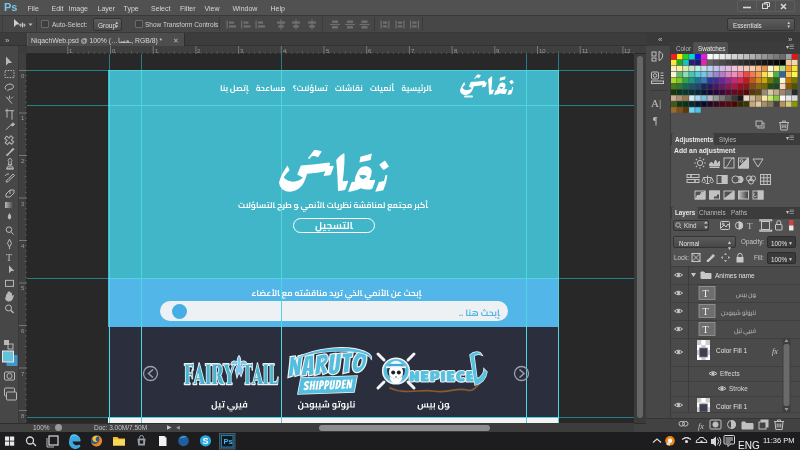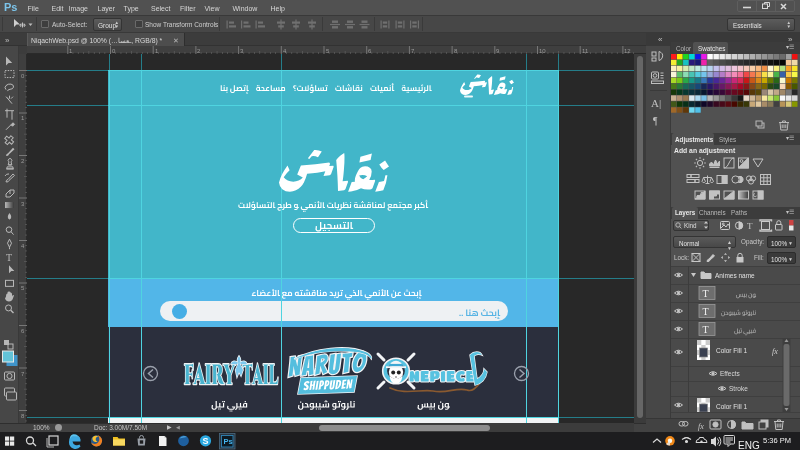--- a/index.html
+++ b/index.html
@@ -959,21 +959,21 @@
       <path d="M0 3 l2 0 3-2.5 0 10 -3-2.5 -2 0 Z" fill="#d8d8d8"></path>
       <path d="M6.5 2.5 a4.5 4.5 0 0 1 0 6 M8 1 a6.5 6.5 0 0 1 0 9" stroke="#d8d8d8" fill="none"></path>
     </g>
     <g transform="translate(724,3.5)">
       <rect x="0" y="0" width="10.5" height="8.5" rx="1" fill="none" stroke="#d8d8d8"></rect>
       <path d="M1.5 2.5 l7.5 0 M1.5 4.5 l7.5 0 M1.5 6.5 l5 0" stroke="#d8d8d8"></path>
       <path d="M4 8.5 l0 2.5 2.5-2.5" fill="#1d1d1f" stroke="#d8d8d8"></path>
     </g>
   </svg>
 <div class="t" style="left:738px;top:441px;z-index:10;color:#f0f0f0;font-size:10px;z-index:23">ENG</div>
-<div class="t" style="left:763px;top:437px;z-index:10;color:#f0f0f0;font-size:7.5px;z-index:23">5:36 PM</div>
+<div class="t" style="left:763px;top:437px;z-index:10;color:#f0f0f0;font-size:7.5px;z-index:23">11:36 PM</div>
 <svg class="ov" width="800" height="450" viewBox="0 0 800 450">
     <path d="M403.7 91.0Q403.0 91.0 402.5 90.8Q402.1 90.6 401.9 90.1Q401.7 89.7 401.7 89.0Q401.7 88.3 401.9 87.9Q402.1 87.4 402.5 87.2Q403.0 86.9 403.7 86.9H405.5V90.5H404.4V87.6L404.7 87.9H403.7Q403.3 87.9 403.1 88.0Q402.9 88.0 402.8 88.3Q402.7 88.5 402.7 89.0Q402.7 89.5 402.8 89.7Q402.9 89.9 403.1 90.0Q403.3 90.1 403.7 90.1H406.3V91.0ZM406.3 91.0V90.1Q406.4 90.1 406.4 90.1Q406.5 90.1 406.5 90.2Q406.5 90.3 406.5 90.3Q406.5 90.4 406.5 90.5Q406.5 90.6 406.5 90.7Q406.5 90.8 406.5 90.9Q406.5 90.9 406.4 91.0Q406.4 91.0 406.3 91.0ZM402.5 86.2V85.3H403.5V86.2ZM403.9 86.2V85.3H405.0V86.2Z M408.7 91.0V90.1H409.7V91.0ZM409.7 91.0V90.1Q409.8 90.1 409.8 90.1Q409.8 90.1 409.8 90.2Q409.9 90.3 409.9 90.3Q409.9 90.4 409.9 90.5Q409.9 90.6 409.9 90.7Q409.9 90.8 409.8 90.9Q409.8 90.9 409.8 91.0Q409.8 91.0 409.7 91.0ZM406.3 91.0Q406.3 91.0 406.3 91.0Q406.2 90.9 406.2 90.9Q406.2 90.8 406.2 90.7Q406.2 90.6 406.2 90.5Q406.2 90.4 406.2 90.3Q406.2 90.2 406.2 90.1Q406.3 90.1 406.3 90.1ZM406.3 91.0V90.1H408.3L407.6 90.6V86.9H408.7V91.0ZM406.6 92.7V91.8H407.7V92.7ZM408.1 92.7V91.8H409.1V92.7Z M416.5 91.0V90.1H417.4V91.0ZM409.7 91.0Q409.7 91.0 409.6 91.0Q409.6 90.9 409.6 90.9Q409.6 90.8 409.6 90.7Q409.6 90.6 409.6 90.5Q409.6 90.4 409.6 90.3Q409.6 90.2 409.6 90.1Q409.7 90.1 409.7 90.1ZM414.5 91.0Q414.1 91.0 413.8 90.9Q413.5 90.7 413.2 90.5L413.9 89.8Q414.0 89.9 414.2 90.0Q414.3 90.1 414.5 90.1H416.0L415.4 90.6V88.8Q415.4 88.6 415.4 88.4Q415.4 88.1 415.3 87.8Q415.3 87.4 415.2 87.1L416.3 86.9Q416.3 87.2 416.4 87.6Q416.4 87.9 416.5 88.3Q416.5 88.6 416.5 88.8V91.0ZM409.7 91.0V90.1H410.9L410.7 90.3V87.8H411.7V91.0ZM411.7 91.0V90.1H412.4Q412.7 90.1 412.8 90.0Q412.9 89.9 413.0 89.7Q413.0 89.4 413.0 88.9V87.4H414.1V88.9Q414.1 89.7 413.9 90.1Q413.8 90.6 413.4 90.8Q413.0 91.0 412.4 91.0ZM417.4 91.0V90.1Q417.4 90.1 417.4 90.1Q417.5 90.1 417.5 90.2Q417.5 90.3 417.5 90.3Q417.5 90.4 417.5 90.5Q417.5 90.6 417.5 90.7Q417.5 90.8 417.5 90.9Q417.5 90.9 417.4 91.0Q417.4 91.0 417.4 91.0Z M419.7 91.0V90.1H420.8V91.0ZM420.8 91.0V90.1Q420.8 90.1 420.8 90.1Q420.9 90.1 420.9 90.2Q420.9 90.3 420.9 90.3Q420.9 90.4 420.9 90.5Q420.9 90.6 420.9 90.7Q420.9 90.8 420.9 90.9Q420.9 90.9 420.8 91.0Q420.8 91.0 420.8 91.0ZM417.4 91.0Q417.3 91.0 417.3 91.0Q417.3 90.9 417.2 90.9Q417.2 90.8 417.2 90.7Q417.2 90.6 417.2 90.5Q417.2 90.4 417.2 90.3Q417.2 90.2 417.3 90.1Q417.3 90.1 417.4 90.1ZM417.4 91.0V90.1H419.3L418.7 90.6V86.9H419.7V91.0ZM417.7 92.7V91.8H418.7V92.7ZM419.1 92.7V91.8H420.2V92.7Z M420.8 91.0V90.1H422.2L421.6 90.6V86.9H422.7V91.0ZM420.8 91.0Q420.7 91.0 420.7 91.0Q420.6 90.9 420.6 90.9Q420.6 90.8 420.6 90.7Q420.6 90.6 420.6 90.5Q420.6 90.4 420.6 90.3Q420.6 90.2 420.7 90.1Q420.7 90.1 420.8 90.1ZM421.7 86.1Q421.5 85.9 421.4 85.8Q421.3 85.6 421.3 85.4Q421.3 85.1 421.5 84.9Q421.6 84.7 421.9 84.6Q422.1 84.4 422.4 84.4Q422.5 84.4 422.7 84.5Q422.9 84.5 423.0 84.6L422.7 85.1Q422.6 85.1 422.6 85.0Q422.5 85.0 422.4 85.0Q422.2 85.0 422.1 85.1Q422.0 85.2 422.0 85.4Q422.0 85.5 422.1 85.6Q422.1 85.7 422.2 85.8ZM421.2 86.2V85.6H423.1V86.2Z M425.2 91.0V90.1H426.2V91.0ZM423.6 93.0Q423.5 93.0 423.4 93.0Q423.2 93.0 423.1 93.0L423.1 92.1Q423.3 92.1 423.4 92.1Q423.5 92.1 423.6 92.1Q423.9 92.1 424.1 91.8Q424.3 91.6 424.3 91.1V86.9H425.3V91.1Q425.3 91.7 425.1 92.1Q424.9 92.5 424.5 92.8Q424.1 93.0 423.6 93.0ZM426.2 91.0V90.1Q426.2 90.1 426.3 90.1Q426.3 90.1 426.3 90.2Q426.3 90.3 426.4 90.3Q426.4 90.4 426.4 90.5Q426.4 90.6 426.4 90.7Q426.3 90.8 426.3 90.9Q426.3 90.9 426.3 91.0Q426.2 91.0 426.2 91.0Z M427.1 91.0V85.3H428.2V91.0ZM426.2 91.0V90.1H427.1V91.0ZM426.2 91.0Q426.2 91.0 426.1 91.0Q426.1 90.9 426.1 90.9Q426.1 90.8 426.1 90.7Q426.0 90.6 426.0 90.5Q426.0 90.4 426.1 90.3Q426.1 90.2 426.1 90.1Q426.1 90.1 426.2 90.1Z M430.6 91.0V90.1H431.5V91.0ZM429.5 91.0V85.3H430.6V91.0ZM431.5 91.0V90.1Q431.5 90.1 431.6 90.1Q431.6 90.1 431.6 90.2Q431.6 90.3 431.7 90.3Q431.7 90.4 431.7 90.5Q431.7 90.6 431.7 90.7Q431.6 90.8 431.6 90.9Q431.6 90.9 431.6 91.0Q431.5 91.0 431.5 91.0Z" fill="white"></path>
 <path d="M376.3 91.0V90.1H377.1V91.0ZM373.0 91.0Q372.1 91.0 371.5 90.8Q370.9 90.5 370.6 90.1Q370.3 89.7 370.3 89.0Q370.3 88.8 370.3 88.6Q370.3 88.4 370.4 88.2Q370.4 88.0 370.5 87.8Q370.5 87.7 370.5 87.6L371.6 87.8Q371.5 87.9 371.5 88.1Q371.4 88.3 371.4 88.5Q371.4 88.8 371.4 89.0Q371.4 89.3 371.5 89.5Q371.6 89.7 371.8 89.8Q372.0 90.0 372.3 90.0Q372.6 90.1 373.0 90.1H375.2V86.9H376.3V91.0ZM377.1 91.0V90.1Q377.2 90.1 377.2 90.1Q377.2 90.1 377.2 90.2Q377.3 90.3 377.3 90.3Q377.3 90.4 377.3 90.5Q377.3 90.6 377.3 90.7Q377.3 90.8 377.2 90.9Q377.2 90.9 377.2 91.0Q377.2 91.0 377.1 91.0ZM372.0 86.8V85.8H373.1V86.8ZM373.5 86.8V85.8H374.5V86.8Z M378.9 91.0V90.1H379.8V91.0ZM377.8 91.0V85.3H378.9V91.0ZM379.8 91.0V90.1Q379.9 90.1 379.9 90.1Q380.0 90.1 380.0 90.2Q380.0 90.3 380.0 90.3Q380.0 90.4 380.0 90.5Q380.0 90.6 380.0 90.7Q380.0 90.8 380.0 90.9Q380.0 90.9 379.9 91.0Q379.9 91.0 379.8 91.0Z M382.2 91.0V90.1H383.2V91.0ZM383.2 91.0V90.1Q383.3 90.1 383.3 90.1Q383.3 90.1 383.3 90.2Q383.4 90.3 383.4 90.3Q383.4 90.4 383.4 90.5Q383.4 90.6 383.4 90.7Q383.4 90.8 383.3 90.9Q383.3 90.9 383.3 91.0Q383.3 91.0 383.2 91.0ZM379.8 91.0Q379.8 91.0 379.8 91.0Q379.7 90.9 379.7 90.9Q379.7 90.8 379.7 90.7Q379.7 90.6 379.7 90.5Q379.7 90.4 379.7 90.3Q379.7 90.2 379.8 90.1Q379.8 90.1 379.8 90.1ZM379.8 91.0V90.1H381.8L381.1 90.6V86.9H382.2V91.0ZM380.1 92.7V91.8H381.2V92.7ZM381.6 92.7V91.8H382.7V92.7Z M388.0 91.0V90.1H388.9V91.0ZM383.2 91.0Q383.2 91.0 383.1 91.0Q383.1 90.9 383.1 90.9Q383.1 90.8 383.1 90.7Q383.1 90.6 383.1 90.5Q383.1 90.4 383.1 90.3Q383.1 90.2 383.1 90.1Q383.2 90.1 383.2 90.1ZM383.2 91.0V90.1H387.4L386.9 90.5V89.0Q386.9 88.6 386.8 88.3Q386.7 88.1 386.5 88.0Q386.3 87.9 385.8 87.9Q385.5 87.9 385.2 87.9Q384.9 87.9 384.7 88.0L385.4 87.4Q385.3 87.6 385.3 87.9Q385.2 88.1 385.2 88.5Q385.2 88.8 385.2 89.1Q385.2 89.4 385.2 89.7Q385.2 90.0 385.3 90.2Q385.3 90.5 385.3 90.5L384.3 90.8Q384.3 90.7 384.2 90.5Q384.2 90.2 384.1 89.8Q384.1 89.5 384.1 89.1Q384.1 88.7 384.1 88.3Q384.2 87.9 384.2 87.6Q384.3 87.3 384.3 87.1Q384.5 87.1 384.9 87.0Q385.3 86.9 385.8 86.9Q386.6 86.9 387.1 87.1Q387.5 87.3 387.8 87.8Q388.0 88.2 388.0 89.0V91.0ZM388.9 91.0V90.1Q388.9 90.1 388.9 90.1Q389.0 90.1 389.0 90.2Q389.0 90.3 389.0 90.3Q389.0 90.4 389.0 90.5Q389.0 90.6 389.0 90.7Q389.0 90.8 389.0 90.9Q389.0 90.9 388.9 91.0Q388.9 91.0 388.9 91.0Z M388.9 91.0V90.1H390.4L389.7 90.6V86.9H390.8V91.0ZM388.9 91.0Q388.8 91.0 388.8 91.0Q388.8 90.9 388.7 90.9Q388.7 90.8 388.7 90.7Q388.7 90.6 388.7 90.5Q388.7 90.4 388.7 90.3Q388.7 90.2 388.8 90.1Q388.8 90.1 388.9 90.1ZM389.7 86.2V85.3H390.8V86.2Z M393.2 91.0V90.1H394.1V91.0ZM392.1 91.0V85.3H393.2V91.0ZM394.1 91.0V90.1Q394.2 90.1 394.2 90.1Q394.2 90.1 394.3 90.2Q394.3 90.3 394.3 90.3Q394.3 90.4 394.3 90.5Q394.3 90.6 394.3 90.7Q394.3 90.8 394.3 90.9Q394.2 90.9 394.2 91.0Q394.2 91.0 394.1 91.0ZM392.2 84.6Q392.0 84.4 391.9 84.3Q391.9 84.1 391.9 83.9Q391.9 83.6 392.0 83.4Q392.1 83.2 392.4 83.1Q392.6 82.9 392.9 82.9Q393.1 82.9 393.2 83.0Q393.4 83.0 393.5 83.1L393.2 83.6Q393.1 83.5 393.1 83.5Q393.0 83.5 392.9 83.5Q392.7 83.5 392.6 83.6Q392.5 83.7 392.5 83.9Q392.5 84.0 392.6 84.1Q392.6 84.2 392.7 84.3ZM391.7 84.7V84.1H393.6V84.7Z" fill="white"></path>
 <path d="M341.2 91.0V90.1H342.0V91.0ZM337.9 91.0Q337.0 91.0 336.4 90.8Q335.8 90.5 335.5 90.1Q335.2 89.7 335.2 89.0Q335.2 88.8 335.2 88.6Q335.3 88.4 335.3 88.2Q335.3 88.0 335.4 87.8Q335.4 87.7 335.4 87.6L336.5 87.8Q336.4 87.9 336.4 88.1Q336.4 88.3 336.3 88.5Q336.3 88.8 336.3 89.0Q336.3 89.3 336.4 89.5Q336.5 89.7 336.7 89.8Q336.9 90.0 337.2 90.0Q337.5 90.1 337.9 90.1H340.1V86.9H341.2V91.0ZM342.0 91.0V90.1Q342.1 90.1 342.1 90.1Q342.1 90.1 342.2 90.2Q342.2 90.3 342.2 90.3Q342.2 90.4 342.2 90.5Q342.2 90.6 342.2 90.7Q342.2 90.8 342.2 90.9Q342.1 90.9 342.1 91.0Q342.1 91.0 342.0 91.0ZM337.0 86.8V85.8H338.0V86.8ZM338.4 86.8V85.8H339.5V86.8Z M343.8 91.0V90.1H344.8V91.0ZM342.8 91.0V85.3H343.8V91.0ZM344.8 91.0V90.1Q344.8 90.1 344.8 90.1Q344.9 90.1 344.9 90.2Q344.9 90.3 344.9 90.3Q344.9 90.4 344.9 90.5Q344.9 90.6 344.9 90.7Q344.9 90.8 344.9 90.9Q344.9 90.9 344.8 91.0Q344.8 91.0 344.8 91.0Z M349.5 91.0Q349.2 91.0 348.9 90.9Q348.5 90.7 348.3 90.5L348.9 89.8Q349.1 89.9 349.2 90.0Q349.4 90.1 349.5 90.1H351.0L350.5 90.6V88.8Q350.5 88.6 350.5 88.4Q350.4 88.1 350.4 87.8Q350.3 87.4 350.3 87.1L351.3 86.9Q351.4 87.2 351.4 87.6Q351.5 87.9 351.5 88.3Q351.6 88.6 351.6 88.8V91.0ZM344.8 91.0V90.1H345.9L345.7 90.3V87.8H346.8V91.0ZM346.8 91.0V90.1H347.5Q347.7 90.1 347.8 90.0Q348.0 89.9 348.0 89.7Q348.1 89.4 348.1 88.9V87.4H349.2V88.9Q349.2 89.7 349.0 90.1Q348.8 90.6 348.4 90.8Q348.0 91.0 347.5 91.0ZM344.8 91.0Q344.7 91.0 344.7 91.0Q344.7 90.9 344.6 90.9Q344.6 90.8 344.6 90.7Q344.6 90.6 344.6 90.5Q344.6 90.4 344.6 90.3Q344.6 90.2 344.7 90.1Q344.7 90.1 344.8 90.1ZM348.2 85.0V84.1H349.1V85.0ZM347.4 86.2V85.3H348.4V86.2ZM348.9 86.2V85.3H349.9V86.2Z M353.9 91.0V90.1H354.9V91.0ZM352.9 91.0V85.3H353.9V91.0ZM354.9 91.0V90.1Q354.9 90.1 354.9 90.1Q355.0 90.1 355.0 90.2Q355.0 90.3 355.0 90.3Q355.0 90.4 355.0 90.5Q355.0 90.6 355.0 90.7Q355.0 90.8 355.0 90.9Q355.0 90.9 354.9 91.0Q354.9 91.0 354.9 91.0Z M359.4 91.0V90.1H360.2V91.0ZM354.9 91.0Q354.8 91.0 354.8 91.0Q354.8 90.9 354.7 90.9Q354.7 90.8 354.7 90.7Q354.7 90.6 354.7 90.5Q354.7 90.4 354.7 90.3Q354.7 90.2 354.8 90.1Q354.8 90.1 354.9 90.1ZM354.9 91.0V90.1H358.6L358.3 90.3V87.6L358.6 87.9H357.6Q357.2 87.9 357.0 88.0Q356.8 88.1 356.7 88.3Q356.6 88.5 356.6 89.0Q356.6 89.4 356.7 89.7Q356.8 89.9 357.0 90.0Q357.2 90.1 357.6 90.1V90.9Q356.9 90.9 356.4 90.7Q356.0 90.5 355.8 90.1Q355.6 89.7 355.6 89.0Q355.6 88.3 355.8 87.8Q356.0 87.4 356.4 87.2Q356.9 86.9 357.6 86.9H359.4V91.0ZM360.2 91.0V90.1Q360.3 90.1 360.3 90.1Q360.4 90.1 360.4 90.2Q360.4 90.3 360.4 90.3Q360.4 90.4 360.4 90.5Q360.4 90.6 360.4 90.7Q360.4 90.8 360.4 90.9Q360.4 90.9 360.3 91.0Q360.3 91.0 360.2 91.0ZM356.4 86.2V85.3H357.5V86.2ZM357.9 86.2V85.3H358.9V86.2Z M360.2 91.0V90.1H361.7L361.1 90.6V86.9H362.2V91.0ZM360.2 91.0Q360.2 91.0 360.2 91.0Q360.1 90.9 360.1 90.9Q360.1 90.8 360.1 90.7Q360.1 90.6 360.1 90.5Q360.1 90.4 360.1 90.3Q360.1 90.2 360.2 90.1Q360.2 90.1 360.2 90.1ZM361.1 86.2V85.3H362.2V86.2Z" fill="white"></path>
 <path d="M295.4 89.3H294.6L294.6 89.1Q294.6 88.9 294.4 88.7Q294.3 88.5 293.9 88.2Q293.6 88.0 293.4 87.8Q293.3 87.6 293.2 87.4Q293.2 87.1 293.2 86.8Q293.2 86.2 293.3 85.9Q293.5 85.6 293.9 85.5Q294.3 85.3 294.9 85.3Q295.1 85.3 295.4 85.4Q295.7 85.4 295.9 85.5Q296.2 85.5 296.4 85.6L296.3 86.4Q296.2 86.3 295.9 86.3Q295.7 86.3 295.5 86.2Q295.3 86.2 295.1 86.2Q294.7 86.2 294.5 86.4Q294.3 86.5 294.3 86.8Q294.3 87.0 294.3 87.1Q294.3 87.2 294.5 87.4Q294.6 87.5 294.9 87.7Q295.1 87.9 295.3 88.1Q295.4 88.2 295.5 88.4Q295.6 88.6 295.6 88.8Q295.6 88.9 295.5 89.1Q295.5 89.2 295.4 89.3ZM295.6 91.0H294.5V89.9H295.6Z M302.9 91.0V90.1H303.7V91.0ZM299.6 91.0Q298.7 91.0 298.1 90.8Q297.5 90.5 297.2 90.1Q296.9 89.7 296.9 89.0Q296.9 88.8 296.9 88.6Q297.0 88.4 297.0 88.2Q297.0 88.0 297.1 87.8Q297.1 87.7 297.1 87.6L298.2 87.8Q298.1 87.9 298.1 88.1Q298.1 88.3 298.0 88.5Q298.0 88.8 298.0 89.0Q298.0 89.3 298.1 89.5Q298.2 89.7 298.4 89.8Q298.6 90.0 298.9 90.0Q299.2 90.1 299.6 90.1H301.8V86.9H302.9V91.0ZM303.7 91.0V90.1Q303.8 90.1 303.8 90.1Q303.9 90.1 303.9 90.2Q303.9 90.3 303.9 90.3Q303.9 90.4 303.9 90.5Q303.9 90.6 303.9 90.7Q303.9 90.8 303.9 90.9Q303.9 90.9 303.8 91.0Q303.8 91.0 303.7 91.0ZM298.7 86.8V85.8H299.7V86.8ZM300.1 86.8V85.8H301.2V86.8Z M304.1 91.0V90.1H308.2L307.7 90.6V85.3H308.7V91.0ZM305.2 90.1V86.4H306.3V90.1Z M313.5 91.0V90.1H314.4V91.0ZM311.3 93.0Q311.0 93.0 310.7 93.0Q310.4 92.9 310.0 92.8L310.1 92.0Q310.6 92.0 310.8 92.1Q311.1 92.1 311.3 92.1Q311.9 92.1 312.2 91.9Q312.4 91.7 312.4 91.2V87.7L312.7 87.9H311.7Q311.3 87.9 311.1 88.0Q310.9 88.0 310.8 88.3Q310.7 88.5 310.7 89.0Q310.7 89.5 310.8 89.7Q310.9 89.9 311.1 90.0Q311.3 90.1 311.7 90.1H312.4V91.0H311.7Q311.0 91.0 310.5 90.8Q310.1 90.6 309.9 90.1Q309.7 89.7 309.7 89.0Q309.7 88.3 309.9 87.9Q310.1 87.4 310.5 87.2Q311.0 86.9 311.7 86.9H313.5V91.2Q313.5 91.8 313.2 92.2Q313.0 92.6 312.5 92.8Q312.0 93.0 311.3 93.0ZM314.4 91.0V90.1Q314.4 90.1 314.4 90.1Q314.5 90.1 314.5 90.2Q314.5 90.3 314.5 90.3Q314.5 90.4 314.5 90.5Q314.5 90.6 314.5 90.7Q314.5 90.8 314.5 90.9Q314.5 90.9 314.4 91.0Q314.4 91.0 314.4 91.0ZM311.2 86.1Q311.1 85.9 311.0 85.8Q310.9 85.6 310.9 85.4Q310.9 85.1 311.1 84.9Q311.2 84.7 311.4 84.6Q311.7 84.4 312.0 84.4Q312.1 84.4 312.3 84.5Q312.4 84.5 312.6 84.6L312.3 85.1Q312.2 85.1 312.1 85.0Q312.1 85.0 312.0 85.0Q311.8 85.0 311.7 85.1Q311.6 85.2 311.6 85.4Q311.6 85.5 311.6 85.6Q311.7 85.7 311.8 85.8ZM310.7 86.2V85.6H312.7V86.2Z M316.2 91.0V90.1H317.1V91.0ZM315.1 91.0V85.3H316.2V91.0ZM317.1 91.0V90.1Q317.1 90.1 317.2 90.1Q317.2 90.1 317.2 90.2Q317.2 90.3 317.2 90.3Q317.2 90.4 317.2 90.5Q317.2 90.6 317.2 90.7Q317.2 90.8 317.2 90.9Q317.2 90.9 317.2 91.0Q317.1 91.0 317.1 91.0Z M323.9 91.0V90.1H324.7V91.0ZM317.1 91.0Q317.0 91.0 317.0 91.0Q317.0 90.9 317.0 90.9Q316.9 90.8 316.9 90.7Q316.9 90.6 316.9 90.5Q316.9 90.4 316.9 90.3Q317.0 90.2 317.0 90.1Q317.0 90.1 317.1 90.1ZM321.8 91.0Q321.5 91.0 321.2 90.9Q320.9 90.7 320.6 90.5L321.2 89.8Q321.4 89.9 321.5 90.0Q321.7 90.1 321.8 90.1H323.4L322.8 90.6V88.8Q322.8 88.6 322.8 88.4Q322.7 88.1 322.7 87.8Q322.6 87.4 322.6 87.1L323.6 86.9Q323.7 87.2 323.7 87.6Q323.8 87.9 323.8 88.3Q323.9 88.6 323.9 88.8V91.0ZM317.1 91.0V90.1H318.3L318.0 90.3V87.8H319.1V91.0ZM319.1 91.0V90.1H319.8Q320.0 90.1 320.2 90.0Q320.3 89.9 320.4 89.7Q320.4 89.4 320.4 88.9V87.4H321.5V88.9Q321.5 89.7 321.3 90.1Q321.1 90.6 320.7 90.8Q320.4 91.0 319.8 91.0ZM324.7 91.0V90.1Q324.8 90.1 324.8 90.1Q324.8 90.1 324.9 90.2Q324.9 90.3 324.9 90.3Q324.9 90.4 324.9 90.5Q324.9 90.6 324.9 90.7Q324.9 90.8 324.9 90.9Q324.8 90.9 324.8 91.0Q324.8 91.0 324.7 91.0Z M324.7 91.0V90.1H326.7L326.0 90.6V86.9H327.1V91.0ZM324.7 91.0Q324.7 91.0 324.7 91.0Q324.6 90.9 324.6 90.9Q324.6 90.8 324.6 90.7Q324.6 90.6 324.6 90.5Q324.6 90.4 324.6 90.3Q324.6 90.2 324.6 90.1Q324.7 90.1 324.7 90.1ZM325.3 86.2V85.3H326.4V86.2ZM326.8 86.2V85.3H327.8V86.2Z" fill="white"></path>
 <path d="M258.1 91.0Q257.4 91.0 257.0 90.8Q256.6 90.6 256.3 90.1Q256.1 89.7 256.1 89.0Q256.1 88.3 256.3 87.9Q256.6 87.4 257.0 87.2Q257.4 86.9 258.1 86.9H260.0V90.5H258.9V87.6L259.2 87.9H258.1Q257.8 87.9 257.6 88.0Q257.4 88.0 257.3 88.3Q257.2 88.5 257.2 89.0Q257.2 89.5 257.3 89.7Q257.4 89.9 257.6 90.0Q257.8 90.1 258.1 90.1H260.8V91.0ZM260.8 91.0V90.1Q260.9 90.1 260.9 90.1Q260.9 90.1 260.9 90.2Q261.0 90.3 261.0 90.3Q261.0 90.4 261.0 90.5Q261.0 90.6 261.0 90.7Q261.0 90.8 260.9 90.9Q260.9 90.9 260.9 91.0Q260.9 91.0 260.8 91.0ZM256.9 86.2V85.3H258.0V86.2ZM258.4 86.2V85.3H259.4V86.2Z M264.4 91.0V90.1H265.3V91.0ZM261.1 91.0V90.1H264.1L263.4 90.7V89.3Q263.4 88.8 263.2 88.4Q263.1 88.1 262.8 88.0Q262.6 87.9 262.1 87.9H261.4V86.9H262.1Q262.8 86.9 263.4 87.2Q263.9 87.4 264.2 88.0Q264.4 88.5 264.4 89.3V91.0ZM265.3 91.0V90.1Q265.3 90.1 265.4 90.1Q265.4 90.1 265.4 90.2Q265.4 90.3 265.4 90.3Q265.4 90.4 265.4 90.5Q265.4 90.6 265.4 90.7Q265.4 90.8 265.4 90.9Q265.4 90.9 265.4 91.0Q265.3 91.0 265.3 91.0Z M266.8 90.9Q266.4 90.5 266.2 90.0Q266.0 89.6 266.0 89.1Q266.0 88.6 266.2 88.2Q266.3 87.8 266.6 87.5Q267.0 87.2 267.4 87.1Q267.8 86.9 268.2 86.9Q268.5 86.9 268.7 87.0Q269.0 87.0 269.2 87.1L268.9 88.0Q268.8 87.9 268.6 87.9Q268.4 87.9 268.3 87.9Q267.9 87.9 267.6 88.0Q267.4 88.2 267.2 88.5Q267.1 88.7 267.1 89.1Q267.1 89.4 267.2 89.7Q267.3 90.0 267.6 90.2ZM265.3 91.0V90.1H269.3V91.0ZM265.3 91.0Q265.2 91.0 265.2 91.0Q265.2 90.9 265.2 90.9Q265.1 90.8 265.1 90.7Q265.1 90.6 265.1 90.5Q265.1 90.4 265.1 90.3Q265.2 90.2 265.2 90.1Q265.2 90.1 265.3 90.1Z M271.8 91.0V90.1H272.7V91.0ZM270.7 91.0V85.3H271.8V91.0ZM272.7 91.0V90.1Q272.7 90.1 272.8 90.1Q272.8 90.1 272.8 90.2Q272.8 90.3 272.8 90.3Q272.9 90.4 272.9 90.5Q272.9 90.6 272.8 90.7Q272.8 90.8 272.8 90.9Q272.8 90.9 272.8 91.0Q272.7 91.0 272.7 91.0Z M279.5 91.0V90.1H280.3V91.0ZM272.7 91.0Q272.6 91.0 272.6 91.0Q272.6 90.9 272.6 90.9Q272.6 90.8 272.5 90.7Q272.5 90.6 272.5 90.5Q272.5 90.4 272.5 90.3Q272.6 90.2 272.6 90.1Q272.6 90.1 272.7 90.1ZM277.5 91.0Q277.1 91.0 276.8 90.9Q276.5 90.7 276.2 90.5L276.9 89.8Q277.0 89.9 277.2 90.0Q277.3 90.1 277.5 90.1H279.0L278.4 90.6V88.8Q278.4 88.6 278.4 88.4Q278.4 88.1 278.3 87.8Q278.3 87.4 278.2 87.1L279.2 86.9Q279.3 87.2 279.4 87.6Q279.4 87.9 279.5 88.3Q279.5 88.6 279.5 88.8V91.0ZM272.7 91.0V90.1H273.9L273.6 90.3V87.8H274.7V91.0ZM274.7 91.0V90.1H275.4Q275.6 90.1 275.8 90.0Q275.9 89.9 276.0 89.7Q276.0 89.4 276.0 88.9V87.4H277.1V88.9Q277.1 89.7 276.9 90.1Q276.7 90.6 276.4 90.8Q276.0 91.0 275.4 91.0ZM280.3 91.0V90.1Q280.4 90.1 280.4 90.1Q280.5 90.1 280.5 90.2Q280.5 90.3 280.5 90.3Q280.5 90.4 280.5 90.5Q280.5 90.6 280.5 90.7Q280.5 90.8 280.5 90.9Q280.5 90.9 280.4 91.0Q280.4 91.0 280.3 91.0Z M280.3 91.0V90.1H284.6L284.1 90.5V89.0Q284.1 88.6 284.0 88.3Q283.9 88.1 283.6 88.0Q283.4 87.9 283.0 87.9Q282.6 87.9 282.3 87.9Q282.0 87.9 281.8 88.0L282.5 87.4Q282.4 87.6 282.4 87.9Q282.3 88.1 282.3 88.5Q282.3 88.8 282.3 89.1Q282.3 89.4 282.3 89.7Q282.3 90.0 282.4 90.2Q282.4 90.5 282.4 90.5L281.4 90.8Q281.4 90.7 281.3 90.5Q281.3 90.2 281.2 89.8Q281.2 89.5 281.2 89.1Q281.2 88.7 281.2 88.3Q281.3 87.9 281.3 87.6Q281.4 87.3 281.4 87.1Q281.6 87.1 282.0 87.0Q282.5 86.9 283.0 86.9Q283.7 86.9 284.2 87.1Q284.7 87.3 284.9 87.8Q285.1 88.2 285.1 89.0V91.0ZM280.3 91.0Q280.3 91.0 280.3 91.0Q280.2 90.9 280.2 90.9Q280.2 90.8 280.2 90.7Q280.2 90.6 280.2 90.5Q280.2 90.4 280.2 90.3Q280.2 90.2 280.3 90.1Q280.3 90.1 280.3 90.1Z" fill="white"></path>
 <path d="M221.8 91.0V90.1H222.7V91.0ZM220.7 91.0V85.3H221.8V91.0ZM222.7 91.0V90.1Q222.8 90.1 222.8 90.1Q222.9 90.1 222.9 90.2Q222.9 90.3 222.9 90.3Q222.9 90.4 222.9 90.5Q222.9 90.6 222.9 90.7Q222.9 90.8 222.9 90.9Q222.9 90.9 222.8 91.0Q222.8 91.0 222.7 91.0Z M224.7 91.0V90.1H225.5V91.0ZM222.7 91.0Q222.7 91.0 222.7 91.0Q222.6 90.9 222.6 90.9Q222.6 90.8 222.6 90.7Q222.6 90.6 222.6 90.5Q222.6 90.4 222.6 90.3Q222.6 90.2 222.6 90.1Q222.7 90.1 222.7 90.1ZM222.7 91.0V90.1H224.2L223.6 90.6V86.9H224.7V91.0ZM225.5 91.0V90.1Q225.6 90.1 225.6 90.1Q225.6 90.1 225.7 90.2Q225.7 90.3 225.7 90.3Q225.7 90.4 225.7 90.5Q225.7 90.6 225.7 90.7Q225.7 90.8 225.7 90.9Q225.6 90.9 225.6 91.0Q225.6 91.0 225.5 91.0ZM223.6 86.2V85.3H224.7V86.2Z M225.5 91.0V90.1H227.0L226.4 90.6V86.9H227.5V91.0ZM225.5 91.0Q225.5 91.0 225.5 91.0Q225.4 90.9 225.4 90.9Q225.4 90.8 225.4 90.7Q225.4 90.6 225.4 90.5Q225.4 90.4 225.4 90.3Q225.4 90.2 225.4 90.1Q225.5 90.1 225.5 90.1ZM226.4 92.7V91.8H227.5V92.7Z M234.9 91.0V90.1H235.8V91.0ZM232.6 93.0Q231.9 93.0 231.3 92.8Q230.8 92.5 230.5 92.0Q230.1 91.6 230.1 91.0Q230.1 90.9 230.2 90.6Q230.2 90.3 230.2 90.0Q230.3 89.7 230.3 89.3Q230.4 89.0 230.4 88.6L231.5 88.8Q231.4 89.3 231.4 89.8Q231.3 90.2 231.3 90.5Q231.2 90.9 231.2 91.0Q231.2 91.3 231.4 91.6Q231.6 91.8 231.9 91.9Q232.2 92.1 232.6 92.1Q233.0 92.1 233.3 91.9Q233.6 91.8 233.7 91.6Q233.8 91.4 233.8 91.1V85.3H234.9V91.1Q234.9 91.7 234.6 92.1Q234.3 92.5 233.8 92.8Q233.3 93.0 232.6 93.0ZM235.8 91.0V90.1Q235.8 90.1 235.9 90.1Q235.9 90.1 235.9 90.2Q235.9 90.3 235.9 90.3Q235.9 90.4 235.9 90.5Q235.9 90.6 235.9 90.7Q235.9 90.8 235.9 90.9Q235.9 90.9 235.9 91.0Q235.8 91.0 235.8 91.0Z M242.1 91.0V90.1H242.9V91.0ZM235.8 91.0Q235.7 91.0 235.7 91.0Q235.7 90.9 235.7 90.9Q235.6 90.8 235.6 90.7Q235.6 90.6 235.6 90.5Q235.6 90.4 235.6 90.3Q235.6 90.2 235.7 90.1Q235.7 90.1 235.8 90.1ZM235.8 91.0V90.1H241.9L241.0 90.9V89.1Q241.0 88.7 240.9 88.4Q240.7 88.1 240.5 88.0Q240.3 87.9 240.0 87.9Q239.6 87.9 239.3 88.0Q239.0 88.1 238.7 88.4Q238.4 88.6 238.2 88.8Q238.0 89.1 237.8 89.3Q237.6 89.6 237.5 89.7L237.3 88.9Q237.6 88.5 237.8 88.2Q238.1 87.9 238.3 87.7Q238.6 87.4 238.8 87.3Q239.1 87.1 239.4 87.0Q239.7 86.9 240.1 86.9Q240.6 86.9 241.0 87.1Q241.4 87.3 241.6 87.6Q241.8 87.9 242.0 88.3Q242.1 88.7 242.1 89.1V91.0ZM236.8 90.1V86.9H237.9V90.1ZM242.9 91.0V90.1Q243.0 90.1 243.0 90.1Q243.0 90.1 243.0 90.2Q243.1 90.3 243.1 90.3Q243.1 90.4 243.1 90.5Q243.1 90.6 243.1 90.7Q243.1 90.8 243.0 90.9Q243.0 90.9 243.0 91.0Q243.0 91.0 242.9 91.0Z M242.9 91.0V90.1H244.8L244.2 90.6V86.9H245.3V91.0ZM242.9 91.0Q242.9 91.0 242.8 91.0Q242.8 90.9 242.8 90.9Q242.8 90.8 242.8 90.7Q242.8 90.6 242.8 90.5Q242.8 90.4 242.8 90.3Q242.8 90.2 242.8 90.1Q242.9 90.1 242.9 90.1ZM243.5 86.2V85.3H244.5V86.2ZM245.0 86.2V85.3H246.0V86.2Z M247.7 91.0V90.1H248.6V91.0ZM246.6 91.0V85.3H247.7V91.0ZM248.6 91.0V90.1Q248.7 90.1 248.7 90.1Q248.7 90.1 248.7 90.2Q248.7 90.3 248.8 90.3Q248.8 90.4 248.8 90.5Q248.8 90.6 248.8 90.7Q248.7 90.8 248.7 90.9Q248.7 90.9 248.7 91.0Q248.7 91.0 248.6 91.0ZM246.7 93.4Q246.5 93.2 246.4 93.1Q246.3 92.9 246.3 92.7Q246.3 92.4 246.5 92.2Q246.6 92.0 246.9 91.9Q247.1 91.7 247.4 91.7Q247.5 91.7 247.7 91.8Q247.9 91.8 248.0 91.9L247.7 92.4Q247.6 92.3 247.6 92.3Q247.5 92.3 247.4 92.3Q247.2 92.3 247.1 92.4Q247.0 92.5 247.0 92.7Q247.0 92.8 247.1 92.9Q247.1 93.0 247.2 93.1ZM246.2 93.5V92.9H248.1V93.5Z" fill="white"></path>
 <path d="M486.9 82.8 485.5 86.4 484.9 86.9 481.9 87.2 482.7 84.9Q479.3 85.7 473.8 86.2Q473.4 88.1 472.2 90.5Q471.7 91.5 470.7 92.5Q469.7 93.6 468.3 94.3Q466.9 95.0 465.4 95.0Q463.1 95.0 461.6 93.7Q460.1 92.5 460.0 90.5Q460.6 88.3 461.6 86.3Q462.6 84.3 464.2 82.1L465.2 84.5Q463.6 85.9 462.3 87.8Q463.2 89.0 464.3 89.5Q465.4 90.1 467.0 90.1Q468.4 90.1 469.6 89.5Q470.9 89.0 471.7 87.9L468.9 86.5L470.7 82.0Q478.1 81.7 484.6 80.7L485.1 81.3L484.7 82.4L486.7 82.2ZM478.0 74.5Q478.7 74.5 479.6 74.7Q480.4 74.9 481.0 75.2L479.1 78.1Q477.9 77.4 476.8 77.4Q476.4 77.4 476.1 77.5L474.9 78.9L474.2 78.5L477.3 74.5Q477.5 74.5 478.0 74.5Z M493.9 90.1 492.6 93.7 491.9 94.3 489.0 94.6Q488.9 91.6 488.7 87.2Q488.4 82.8 488.1 79.4Q489.0 78.3 490.1 77.4Q491.1 76.4 492.0 75.9Q492.2 76.5 492.2 77.9Q492.2 80.3 491.9 84.3Q491.5 88.3 491.2 89.9L493.7 89.6Z M507.2 89.6 505.9 93.2 505.3 93.8 504.7 93.9Q503.9 93.9 503.5 93.9Q501.7 93.9 500.3 93.3Q498.0 94.5 495.3 94.8L493.9 95.0L495.7 90.3L497.3 90.1Q497.2 89.7 497.2 89.3Q497.2 88.5 497.7 87.3Q498.1 86.1 498.8 84.9Q499.4 83.8 499.9 83.4Q500.7 82.5 502.3 82.5Q503.6 82.5 504.6 83.2Q505.5 83.8 505.5 85.0Q505.5 87.2 504.3 89.3Q505.0 89.3 505.9 89.2L507.1 89.1ZM499.3 87.1Q499.8 88.3 501.3 88.9Q502.5 88.2 503.3 87.4Q502.3 86.7 500.9 86.7Q500.1 86.7 499.3 87.1ZM500.0 77.8 505.6 76.3 505.0 79.5 499.5 80.7Z M513.2 86.9Q512.8 91.0 511.2 94.3Q509.8 94.7 507.2 95.0L509.0 90.3Q510.6 90.1 511.5 89.8Q512.0 88.1 512.2 86.9ZM509.2 81.6 512.1 79.7 512.5 80.4Q513.4 81.9 514.0 82.6L511.4 84.3Q510.3 83.5 509.2 81.6Z" fill="white"></path>
 <rect x="464" y="95.5" width="9" height="2" rx="1" fill="#fff" opacity="0.9"></rect>
 <path d="M333.7 166.8 331.0 174.2 329.7 175.3 323.5 176.0 325.3 171.2Q318.2 172.7 307.1 173.8Q306.2 177.6 303.9 182.5Q302.9 184.6 300.8 186.7Q298.7 188.9 295.9 190.3Q293.0 191.7 289.9 191.7Q285.4 191.7 282.3 189.2Q279.3 186.6 279.0 182.5Q280.1 178.2 282.2 174.1Q284.3 170.0 287.5 165.5L289.6 170.3Q286.4 173.2 283.7 177.2Q285.5 179.5 287.8 180.6Q290.0 181.7 293.3 181.7Q296.1 181.7 298.6 180.6Q301.2 179.5 302.8 177.4L297.2 174.5L300.9 165.4Q315.8 164.6 329.2 162.6L330.1 163.8L329.3 166.1L333.3 165.7ZM315.6 150.0Q317.2 150.0 318.8 150.4Q320.5 150.8 321.8 151.5L318.0 157.3Q315.5 156.0 313.2 156.0Q312.4 156.0 311.7 156.2L309.3 158.9L307.9 158.2L314.2 150.1Q314.6 150.0 315.6 150.0Z M348.1 181.8 345.4 189.2 344.1 190.3 338.0 190.9Q337.9 184.8 337.4 175.8Q336.9 166.9 336.2 159.9Q338.0 157.8 340.2 155.8Q342.4 153.9 344.2 152.9Q344.5 154.2 344.5 156.9Q344.6 161.8 343.9 169.9Q343.2 178.1 342.6 181.3L347.7 180.7Z M375.2 180.8 372.5 188.2 371.2 189.3 370.0 189.4Q368.5 189.6 367.7 189.6Q364.0 189.6 361.0 188.2Q356.5 190.8 351.0 191.4L348.1 191.7L351.7 182.1L354.9 181.8Q354.8 180.9 354.8 180.2Q354.8 178.6 355.7 176.1Q356.7 173.6 357.9 171.3Q359.2 169.0 360.2 168.1Q362.0 166.3 365.1 166.3Q367.9 166.3 369.8 167.7Q371.7 169.0 371.7 171.4Q371.7 175.8 369.2 180.1Q370.7 180.1 372.5 179.9L374.8 179.7ZM359.1 175.6Q360.0 178.1 363.2 179.3Q365.6 178.0 367.2 176.3Q365.1 174.9 362.4 174.9Q360.6 174.9 359.1 175.6ZM360.4 156.7 371.9 153.6 370.6 160.1 359.4 162.6Z M387.4 175.3Q386.5 183.7 383.3 190.2Q380.4 191.1 375.2 191.7L378.9 182.1Q382.0 181.7 384.0 181.1Q384.9 177.7 385.4 175.2ZM379.3 164.5 385.1 160.6 386.0 162.1Q387.8 165.0 389.0 166.5L383.7 170.0Q381.5 168.3 379.3 164.5Z" fill="white"></path>

